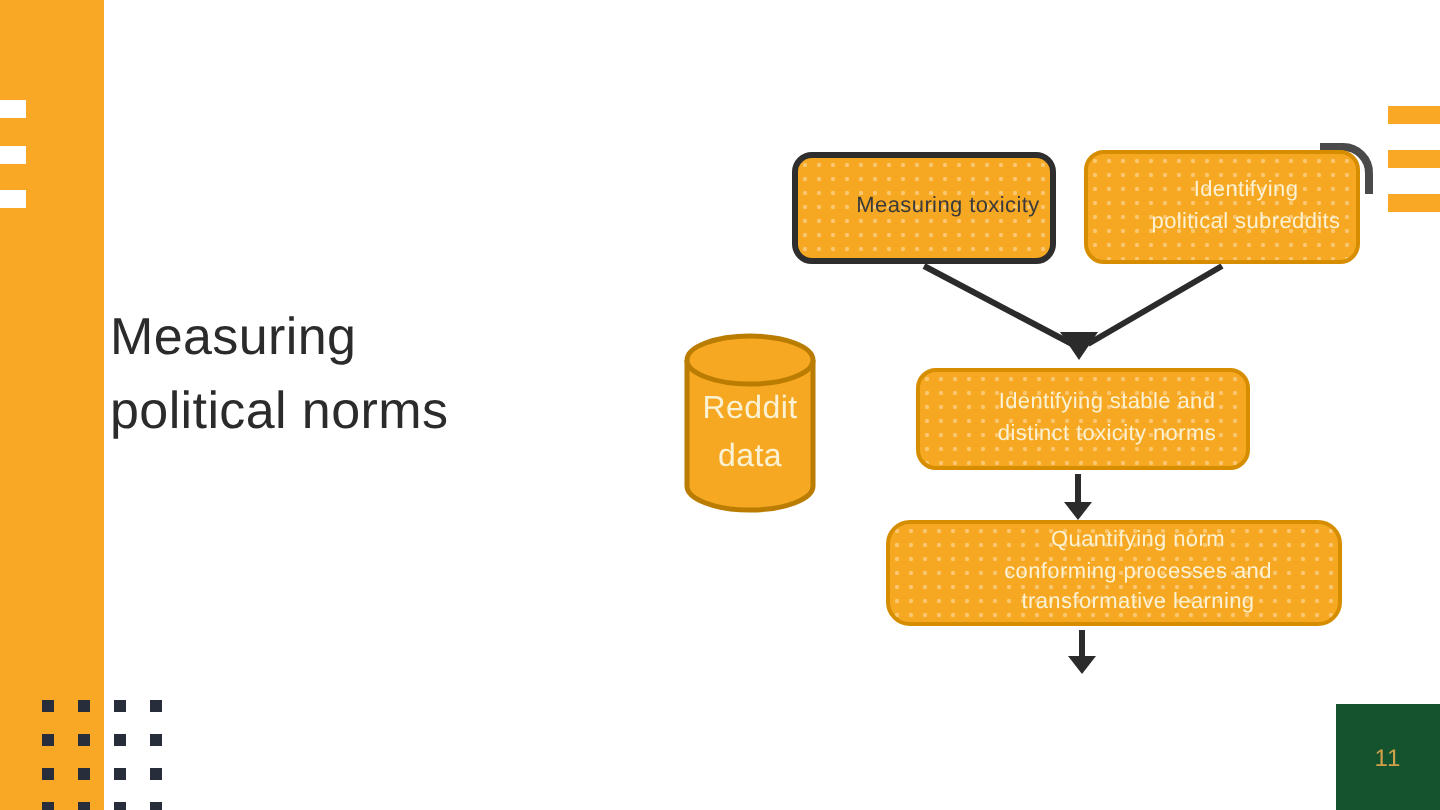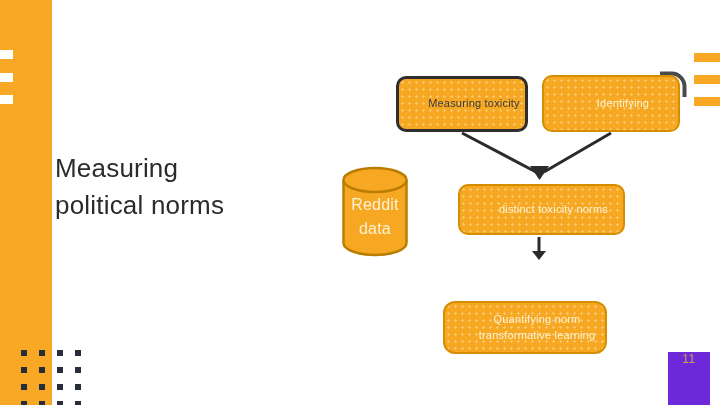--- a/index.html
+++ b/index.html
@@ -28,32 +28,32 @@
     background-image:radial-gradient(rgba(255,255,255,.35) 1px, transparent 1.2px);
     background-size:7px 7px;
     display:flex;flex-direction:column;align-items:center;justify-content:center;
     font-size:11px;line-height:1.45;text-align:center;letter-spacing:.2px;padding-left:24px;
   }
   .fbox.dark-border{border:3px solid #2E2E2E;color:#3A3A3A;font-weight:500;}
   .fbox.orange-border{border:2.5px solid #D68E00;color:#FBF2D4;}
   .box-measuring{left:396px;top:76px;width:132px;height:56px;}
   .box-subreddits{left:542px;top:75px;width:138px;height:57px;}
   .box-norms{left:458px;top:184px;width:167px;height:51px;}
-  .box-quantifying{left:443px;top:260px;width:164px;height:53px;border-radius:12px;margin-top:41px;}
+  .box-quantifying{left:443px;top:260px;width:228px;height:53px;border-radius:12px;}
   .box-results{left:477px;top:338px;width:128px;height:40px;border-radius:12px;}
   
   .cyl-label{
     position:absolute;left:341px;top:182px;width:68px;height:70px;z-index:2;
     display:flex;flex-direction:column;align-items:center;justify-content:center;
     color:#FBF2D4;font-size:16px;line-height:1.5;text-align:center;letter-spacing:.2px;
   }
   
   .page-num{
-    position:absolute;left:668px;top:352px;width:42px;height:53px;background:#6d28d9;z-index:3;
-    display:flex;justify-content:center;
+    position:absolute;left:668px;top:352px;width:52px;height:53px;background:#14532d;z-index:3;
+    display:flex;align-items:center;justify-content:center;
     color:#D2A04B;font-size:12px;letter-spacing:.5px;
   }
   
   .dot-grid{
     position:absolute;left:21px;top:350px;z-index:3;
     display:grid;grid-template-columns:repeat(4,6px);grid-auto-rows:6px;gap:11px 12px;
   }
   .dot{width:6px;height:6px;background:#272D3A;}
 </style>
 </head>
@@ -94,33 +94,36 @@
       <ellipse cx="375" cy="180" rx="31.5" ry="12" fill="#F7A823" stroke="#BA7D02" stroke-width="2.5"></ellipse>
     </g>
   </svg>
 
   <div class="fbox dark-border box-measuring">
     <div>Measuring toxicity</div>
   </div>
 
   <div class="fbox orange-border box-subreddits">
     <div>Identifying</div>
+    <div>political subreddits</div>
   </div>
 
   <div class="cyl-label">
     <div>Reddit</div>
     <div>data</div>
   </div>
 
   <div class="fbox orange-border box-norms">
+    <div>Identifying stable and</div>
     <div>distinct toxicity norms</div>
   </div>
 
   <div class="fbox orange-border box-quantifying">
     <div>Quantifying norm</div>
+    <div>conforming processes and</div>
     <div>transformative learning</div>
   </div>
 
 
   <div class="page-num">
     <span>11</span>
   </div>
 
   <div class="dot-grid">
     <i class="dot"></i>

